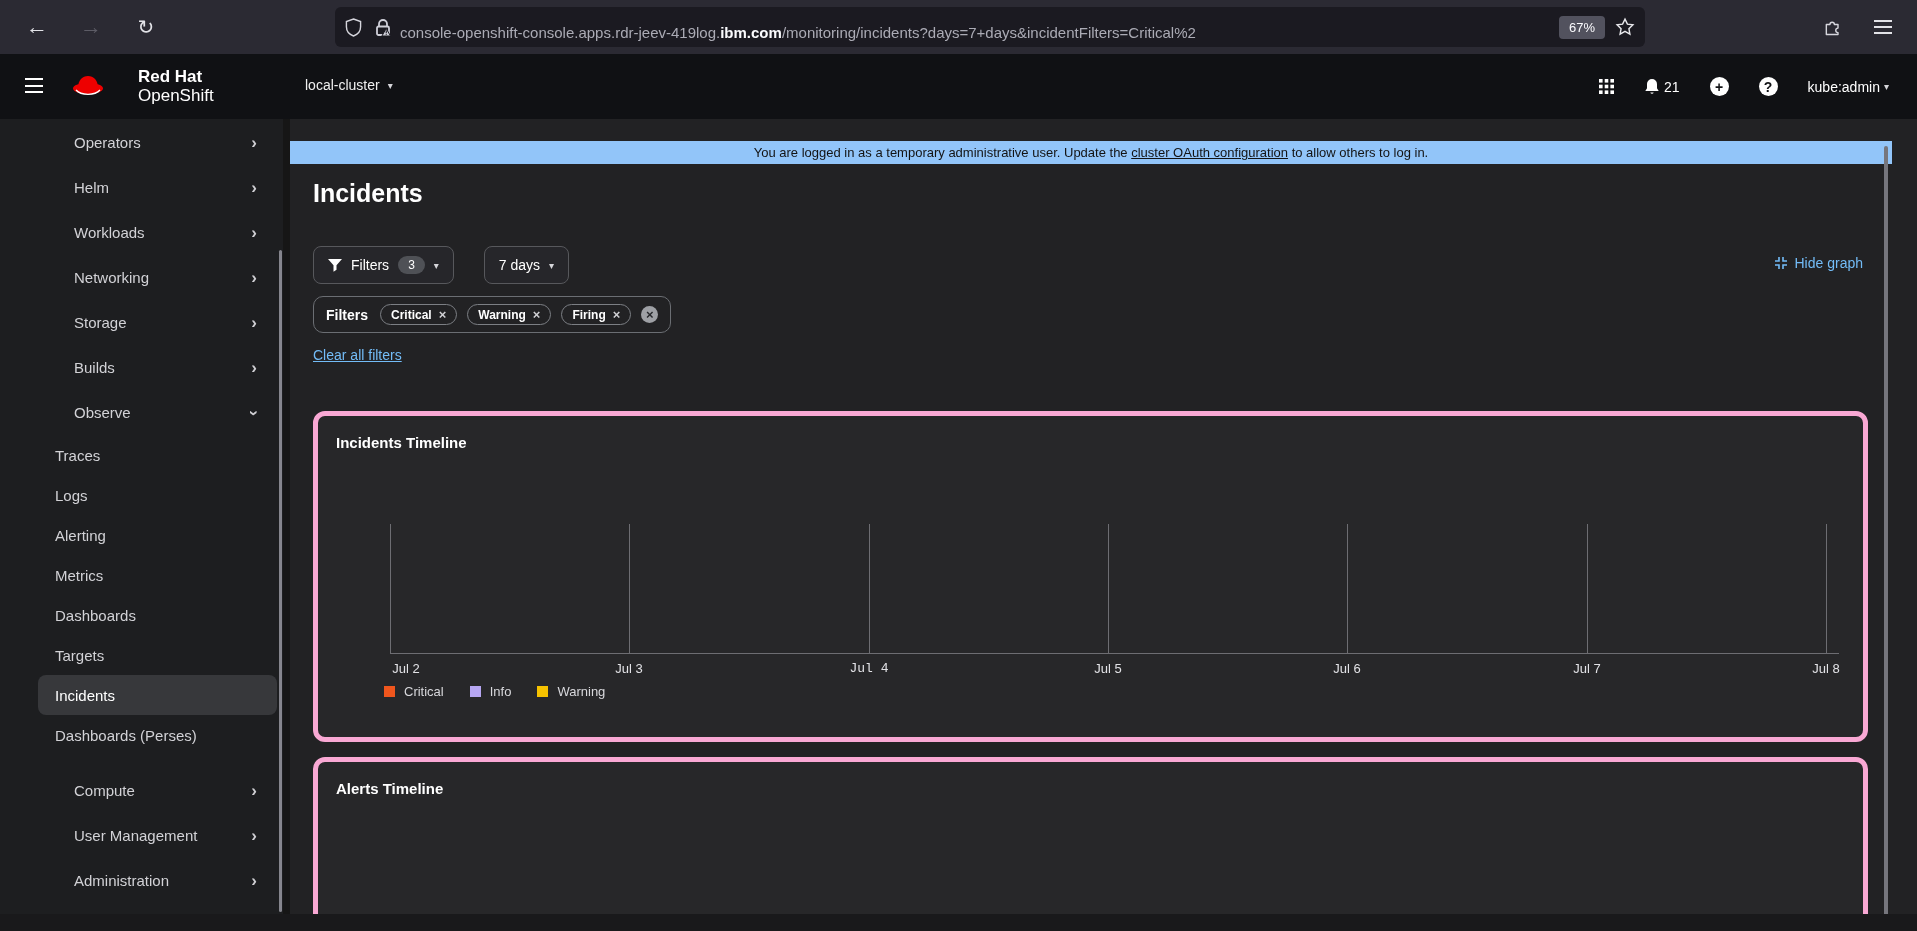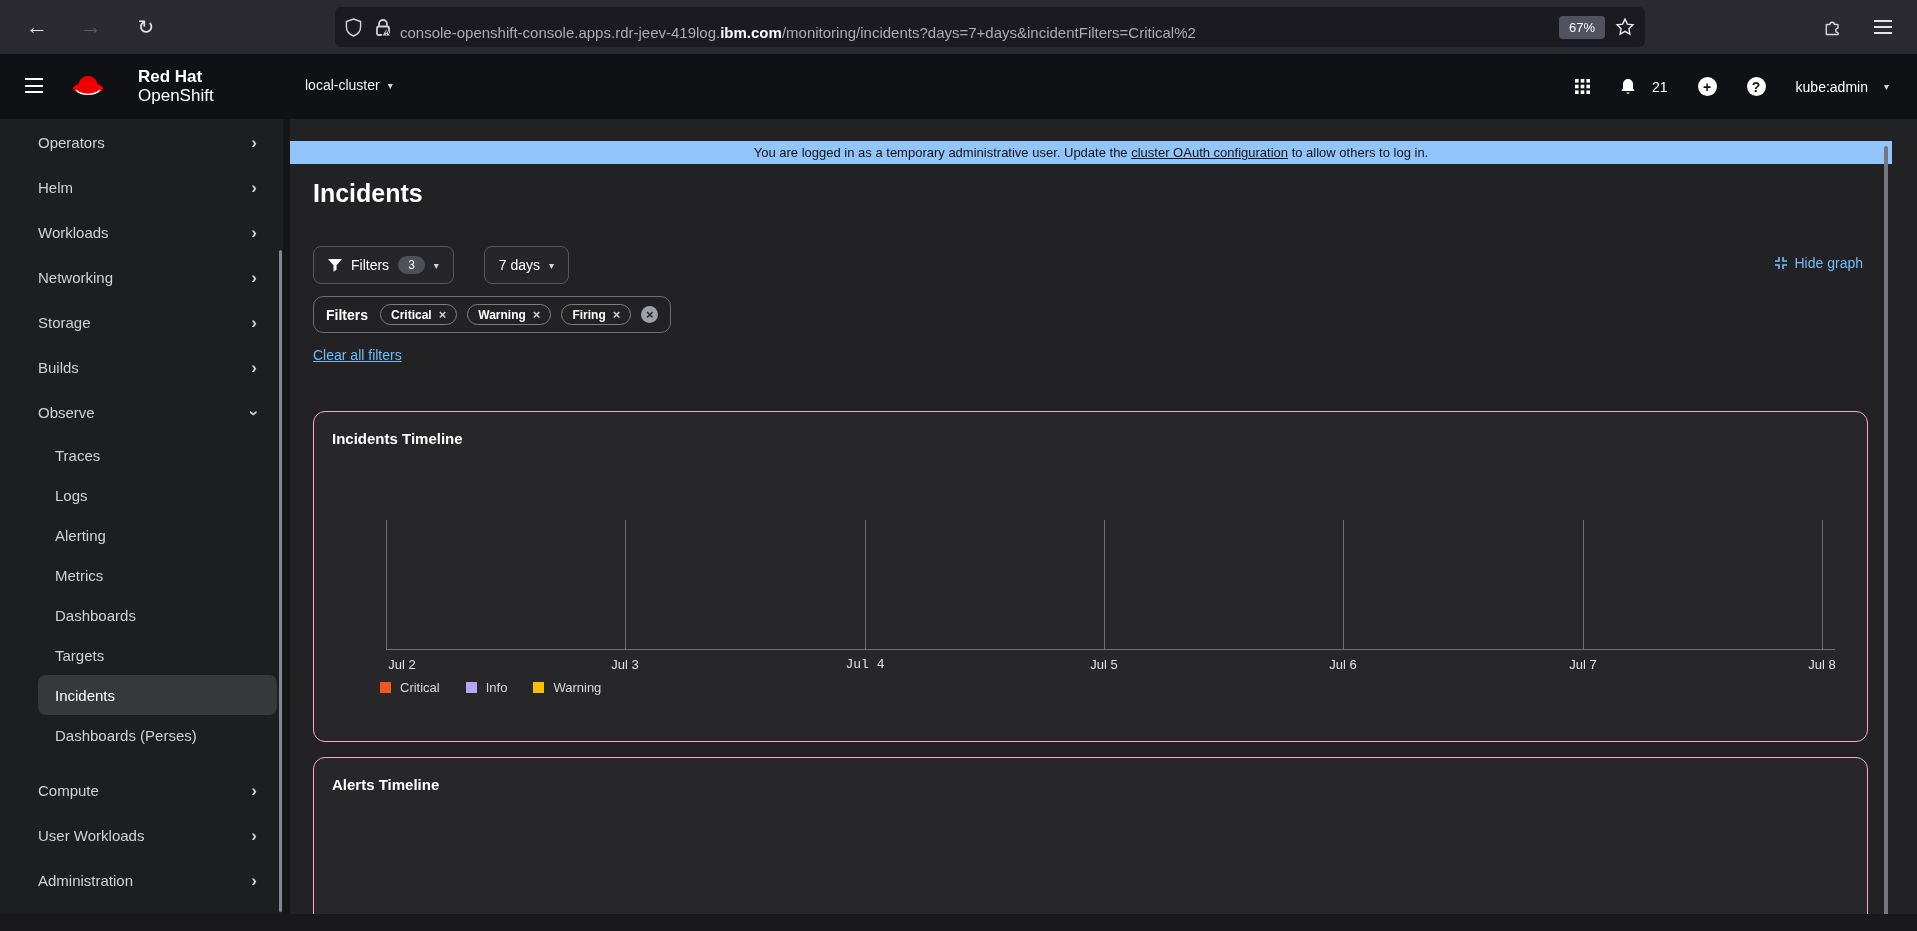--- a/index.html
+++ b/index.html
@@ -23,30 +23,30 @@
   .masthead { position:absolute; left:0; top:54px; width:1917px; height:65px; background:#101114; color:#fff; }
   .mh-burger { position:absolute; left:25px; top:24px; width:18px; height:15px; display:flex;
     flex-direction:column; justify-content:space-between; }
   .mh-burger span { display:block; height:2px; background:#fff; }
   .brand { position:absolute; left:66px; top:12px; display:flex; align-items:center;gap:20px; }
   .brand-text { margin-left:8px; line-height:19px; font-size:17px; color:#fff; }
   .brand-text .b1 { font-weight:bold; }
   .cluster-sel { position:absolute; left:305px; top:23px; font-size:14px; color:#f0f0f0; display:flex;
     align-items:center; gap:8px; }
   .mh-right { position:absolute; right:28px; top:0; height:65px; display:flex; align-items:center; gap:30px; }
-  .mh-item { display:flex; align-items:center; gap:16px; color:#fff; font-size:14px; }
+  .mh-item { display:flex; align-items:center; gap:4px; color:#fff; font-size:14px; }
   .circle-ico { width:19px; height:19px; border-radius:50%; background:#fff; color:#101114; font-weight:bold;
     font-size:14px; display:flex; align-items:center; justify-content:center; line-height:1; }
   .caret { font-size:10px; color:#d6d6da; }
 
   
   .sidebar { position:absolute; left:0; top:119px; width:283px; bottom:0; background:#1d1e20; overflow:hidden; }
   .nav-list { list-style:none; padding-top:1px; }
   .nav-item { position:relative; height:45px; display:flex; align-items:center; padding-left:38px;
-    color:#d2d2d6; font-size:15px; cursor:pointer; }
+    color:#d2d2d6; font-size:15px; cursor:pointer;margin-left:36px; }
   .nav-item .chev { position:absolute; right:26px; font-size:17px; font-weight:bold; color:#cfcfd3; }
   .chev.down { display:inline-block; transform:rotate(90deg); }
   .nav-sub { position:relative; height:40px; display:flex; align-items:center; margin:0 6px 0 38px;
     padding-left:17px; color:#d2d2d6; font-size:15px; border-radius:8px; cursor:pointer; }
   .nav-sub.selected { background:#37383b; color:#fff; }
   .nav-gap { height:13px; }
   .side-scroll { position:absolute; right:1px; top:131px; width:3px; height:662px; background:#85858d;
     border-radius:2px; }
 
   
@@ -65,21 +65,21 @@
     border:1px solid #6b6e73; border-radius:10px; padding:7px 12px; }
   .chip-label { color:#fff; font-size:14px; font-weight:bold; margin-right:2px; }
   .chip { display:inline-flex; align-items:center; gap:7px; border:1px solid #7c7f84; border-radius:12px;
     padding:2px 10px; color:#fff; font-size:12px; font-weight:bold; }
   .chip .x { font-size:13px; color:#d2d2d6; cursor:pointer; }
   .chip-clear { width:17px; height:17px; border-radius:50%; background:#9ea0a5; color:#26272b;
     font-size:13px; font-weight:bold; display:flex; align-items:center; justify-content:center; cursor:pointer; }
   .clear-link { position:absolute; left:23px; top:228px; color:#73bcf7; font-size:14px;
     text-decoration:underline; cursor:pointer; }
 
-  .card { position:absolute; left:23px; width:1555px; background:#272729; border:1px solid #f9a8d4;
+  .card { position:absolute; left:23px; width:1555px; background:#272729; border:5px solid #f9a8d4;
     border-radius:12px; }
   .card-title { position:absolute; left:18px; top:18px; font-size:15px; font-weight:bold; color:#fff; }
   .card1 { top:292px; height:331px; }
   .card2 { top:638px; height:278px; }
 
   .tickline { position:absolute; top:108px; width:1px; height:129px; background:#6d6d72; }
   .axisline { position:absolute; left:72px; top:237px; width:1449px; height:1px; background:#6d6d72; }
   .ticklabel { position:absolute; top:245px; transform:translateX(-50%); color:#e2e2e6; font-size:13px; }
   .legend { position:absolute; left:66px; top:268px; display:flex; gap:26px; }
   .legend-item { display:flex; align-items:center; gap:9px; color:#d8d8dc; font-size:13px; }
@@ -245,21 +245,21 @@
       </li>
     <li class="nav-sub">
         <span>Dashboards (Perses)</span>
       </li>
     <li class="nav-gap"></li>
     <li class="nav-item">
         <span>Compute</span>
         <span class="chev">›</span>
       </li>
     <li class="nav-item">
-        <span>User Workloads</span>
+        <span>User Management</span>
         <span class="chev">›</span>
       </li>
     <li class="nav-item">
         <span>Administration</span>
         <span class="chev">›</span>
       </li>
   </ul>
   <div class="side-scroll"></div>
 </div>
 

